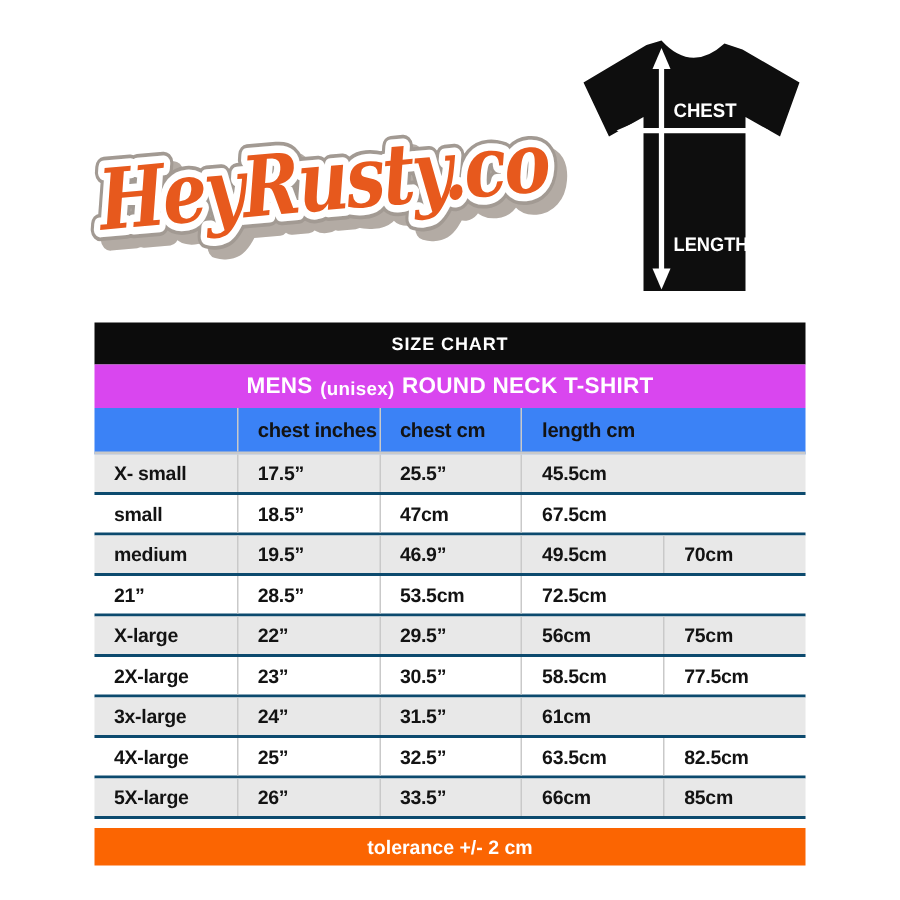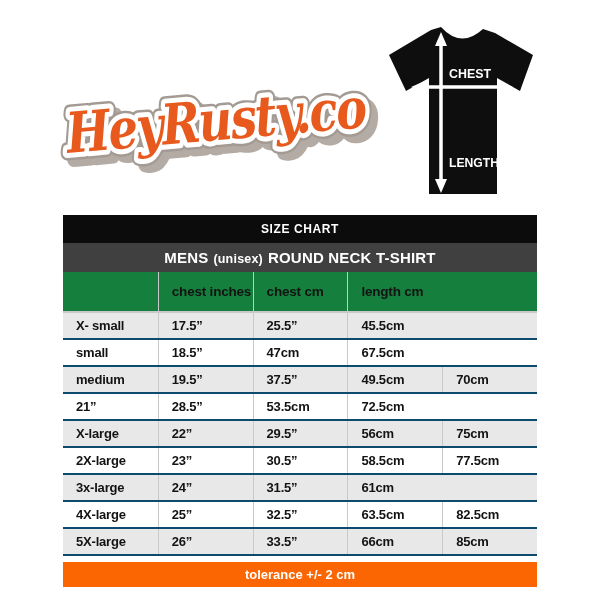--- a/index.html
+++ b/index.html
@@ -26,26 +26,26 @@
     font-weight: bold; font-size: 13px; fill: #ffffff;
   }
 
   
   .size-chart { position: absolute; left: 63px; top: 215px; width: 474px; }
   .bar {
     color: #fff; font-weight: bold; text-align: center;
     display: flex; align-items: center; justify-content: center;
   }
   .bar-black { background: #0c0c0c; height: 28px; font-size: 12px; letter-spacing: 0.6px; }
-  .bar-orange { background: #404040; height: 29px; font-size: 15px; letter-spacing: 0.2px; }
+  .bar-orange { background: #d946ef; height: 29px; font-size: 15px; letter-spacing: 0.2px; }
   .bar-orange .sub-small { font-size: 12.5px; margin: 0 5px; position: relative; top: 1px; }
   .bar-footer { background: #fb6502; height: 25px; font-size: 13px; margin-top: 6px; }
 
   .grid-row { display: grid; grid-template-columns: repeat(5, 1fr); }
-  .header-row { height: 41px; background: #15803d; border-bottom: 2px solid #c9c9c9; }
+  .header-row { height: 31px; background: #3b82f6; border-bottom: 2px solid #c9c9c9; }
   .header-row .cell { font-size: 13.5px; }
   .data-row { height: 27px; border-bottom: 2px solid #0c4a6e; background: #ffffff; }
   .rows .data-row:nth-child(odd) { background: #e8e8e8; }
   .cell {
     display: flex; align-items: center;
     padding-left: 13px;
     font-weight: bold; font-size: 13px; color: #131313;
     border-left: 1.5px solid #c9c9c9;
     letter-spacing: -0.2px;
     overflow: hidden; white-space: nowrap;
@@ -114,21 +114,21 @@
       </div>
       <div class="grid-row data-row">
         <div class="cell">small</div>
         <div class="cell">18.5”</div>
         <div class="cell">47cm</div>
         <div class="cell">67.5cm</div>
       </div>
       <div class="grid-row data-row">
         <div class="cell">medium</div>
         <div class="cell">19.5”</div>
-        <div class="cell">37.5”</div>
+        <div class="cell">46.9”</div>
         <div class="cell">49.5cm</div>
         <div class="cell">70cm</div>
       </div>
       <div class="grid-row data-row">
         <div class="cell">21”</div>
         <div class="cell">28.5”</div>
         <div class="cell">53.5cm</div>
         <div class="cell">72.5cm</div>
       </div>
       <div class="grid-row data-row">

